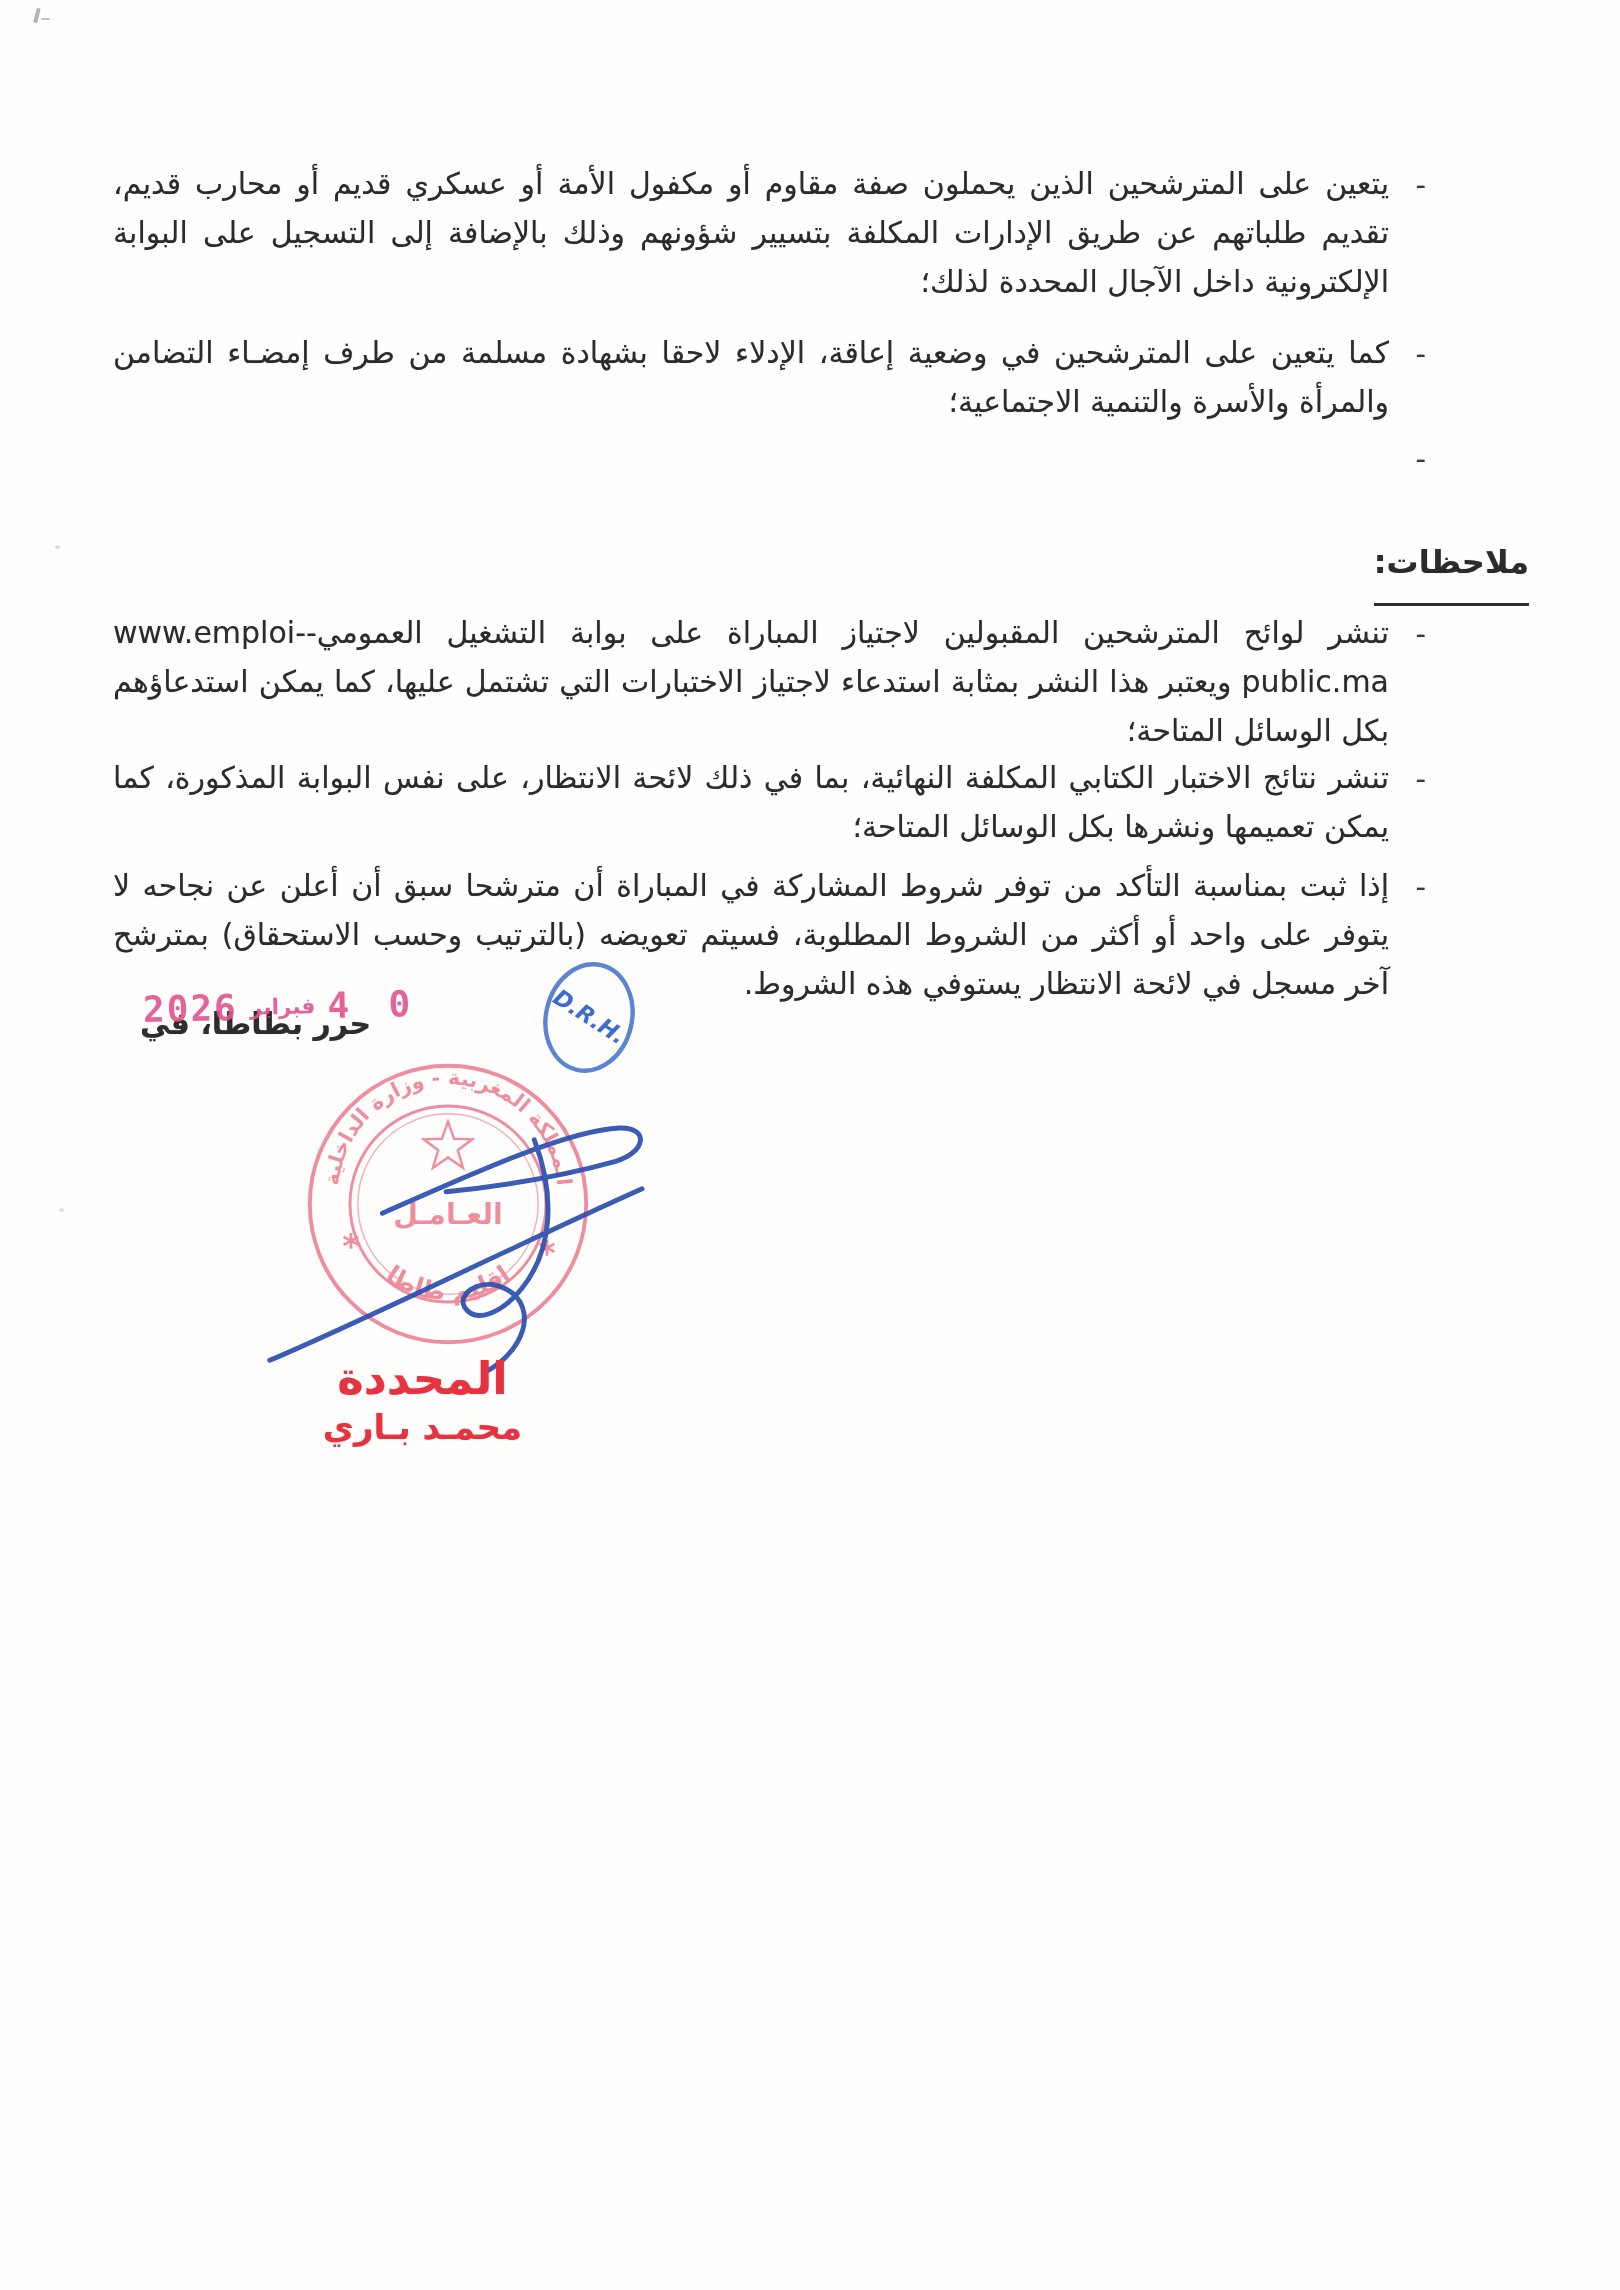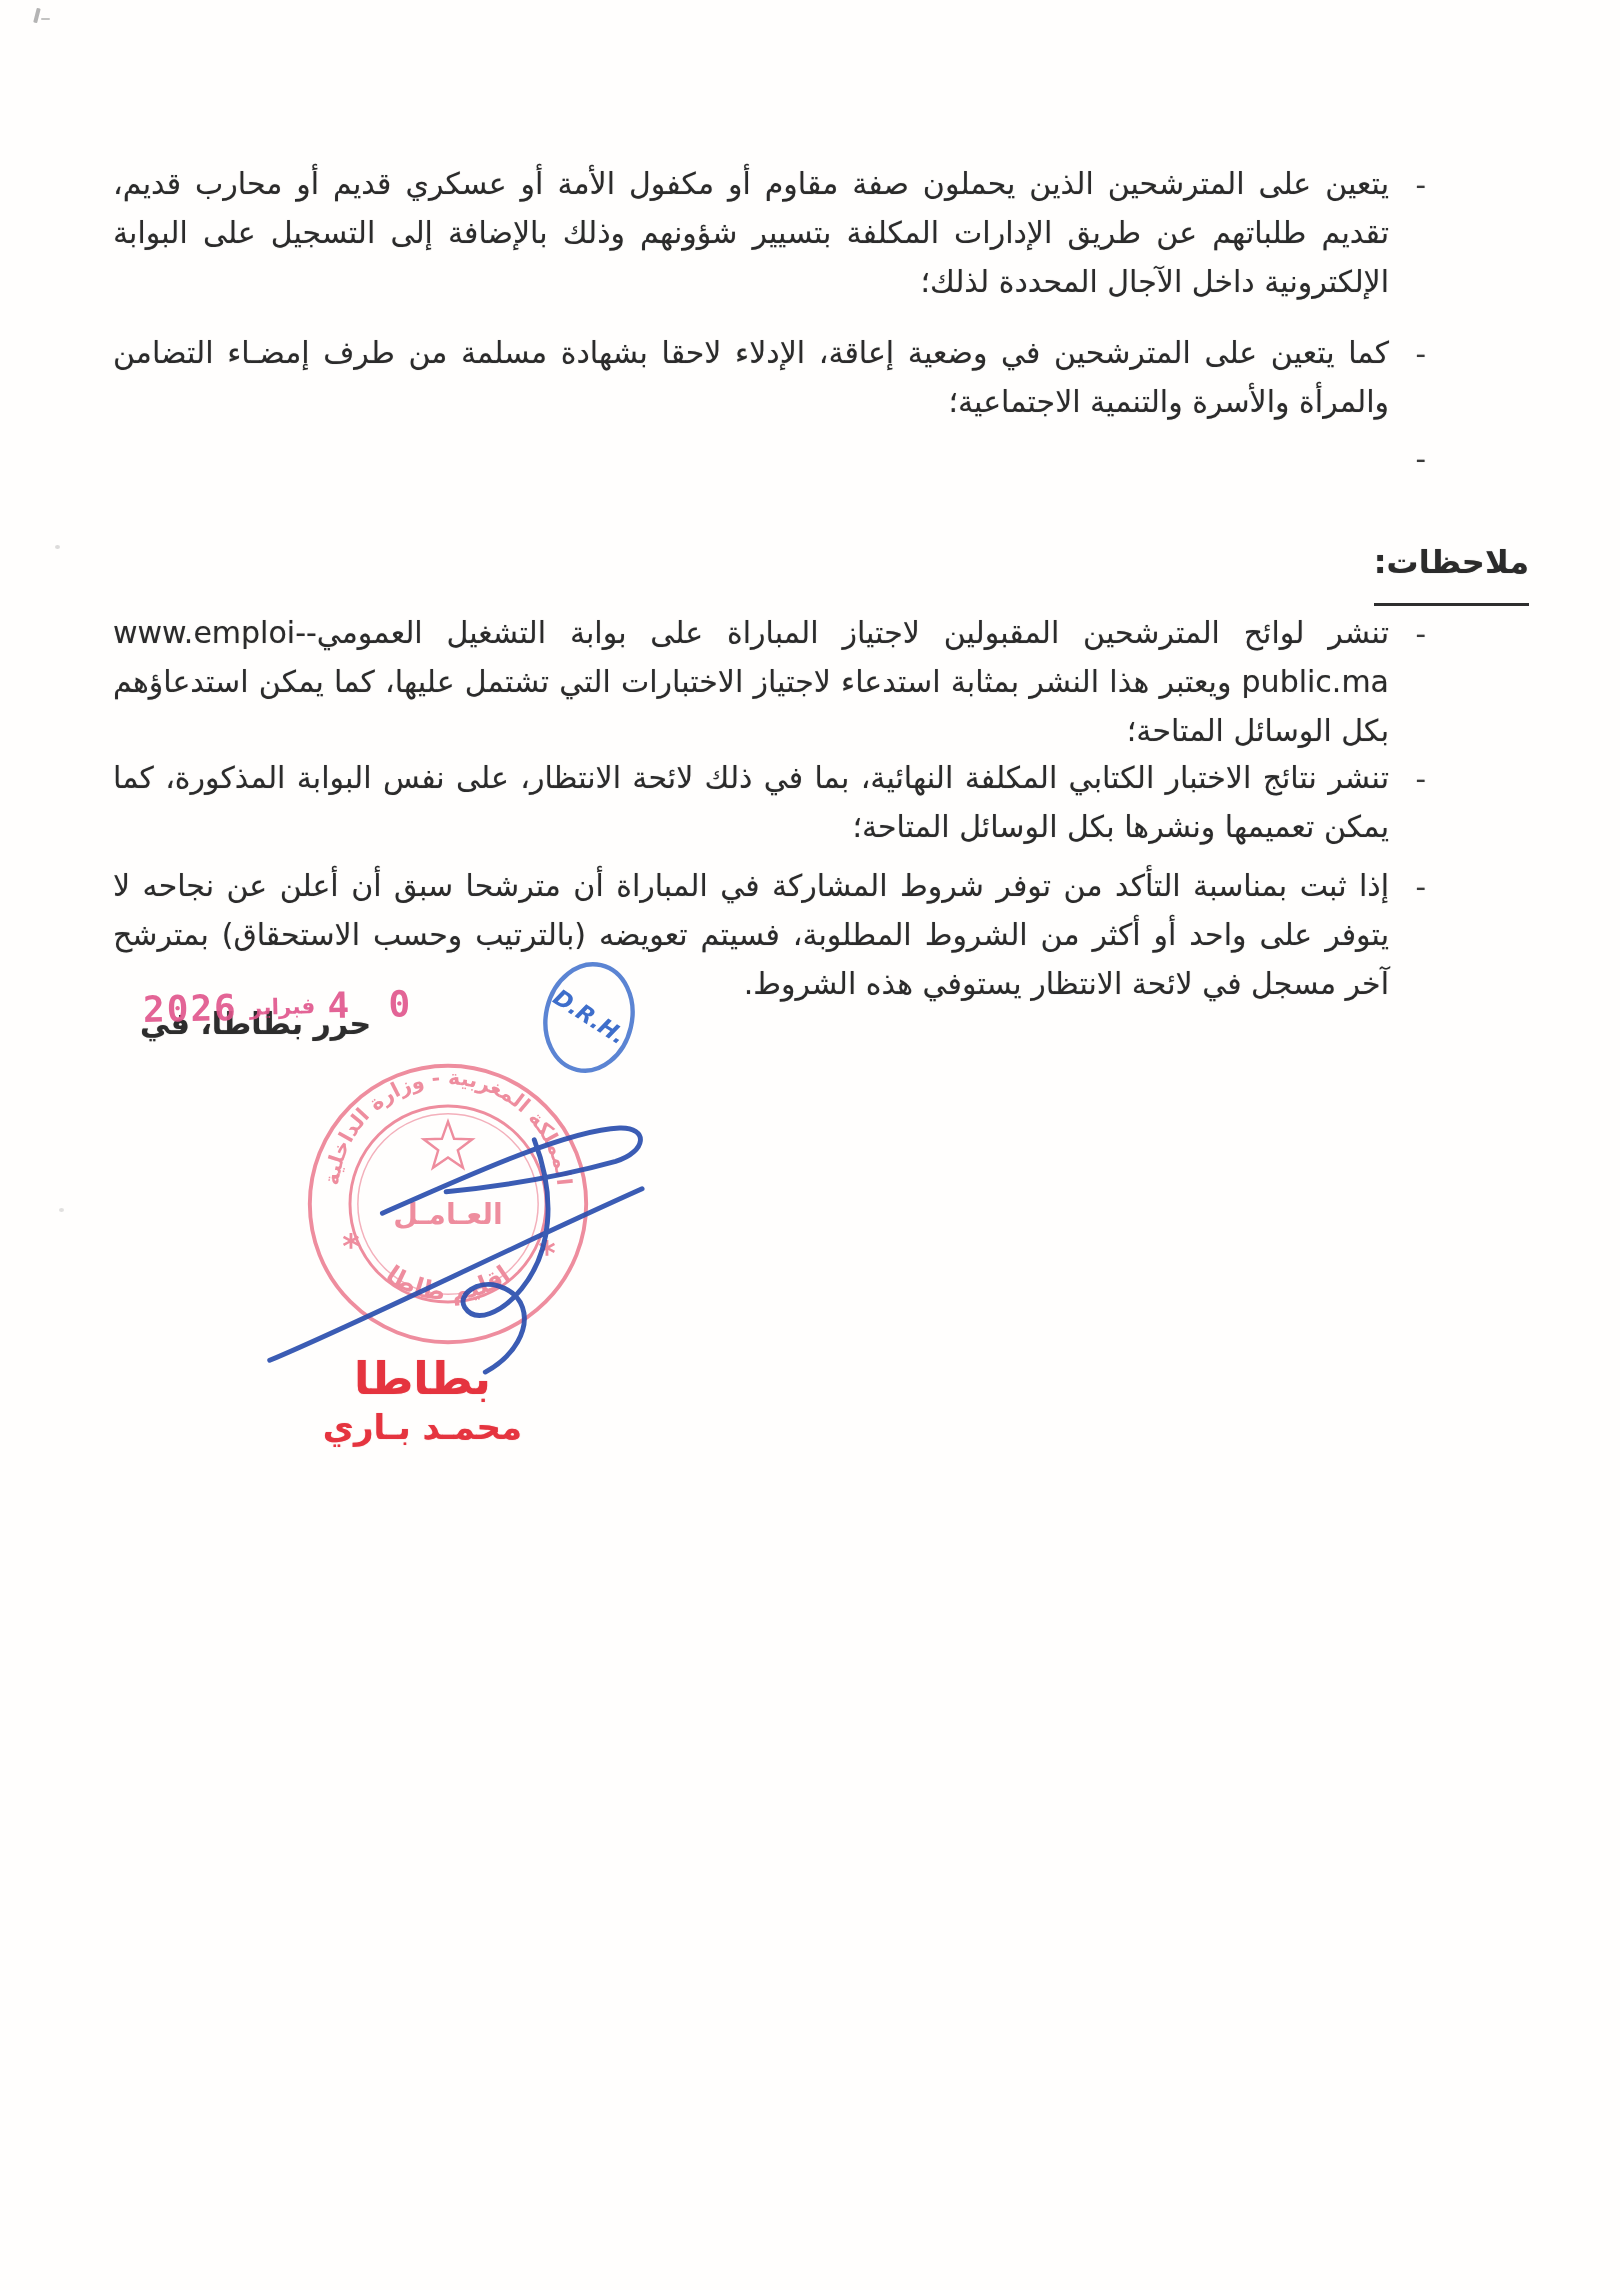--- a/index.html
+++ b/index.html
@@ -144,18 +144,18 @@
 
   <svg class="signature-ink" width="412" height="294" viewBox="0 0 420 300">
     <g fill="none" stroke-linecap="round" stroke-linejoin="round" opacity="0.92" stroke="#2b4fae" stroke-width="5">
       <path d="M 140 135 C 230 95 330 50 382 48 C 412 47 410 72 378 82 C 320 98 255 108 205 113"></path>
       <path d="M 295 60 C 318 120 312 175 282 212 C 262 237 235 248 224 231 C 216 218 237 203 258 209 C 284 217 292 241 278 266 C 270 280 258 290 245 297"></path>
       <path d="M 25 285 C 120 245 260 175 405 110"></path>
     </g>
   </svg>
 
   <div class="signature-stamp-text">
-    <div class="sig-line1">بطاطا</div>
+    <div class="sig-line1">المحددة</div>
     <div class="sig-line2">محمـد بـاري</div>
   </div>
 
 </div>
 
 
 </body></html>

